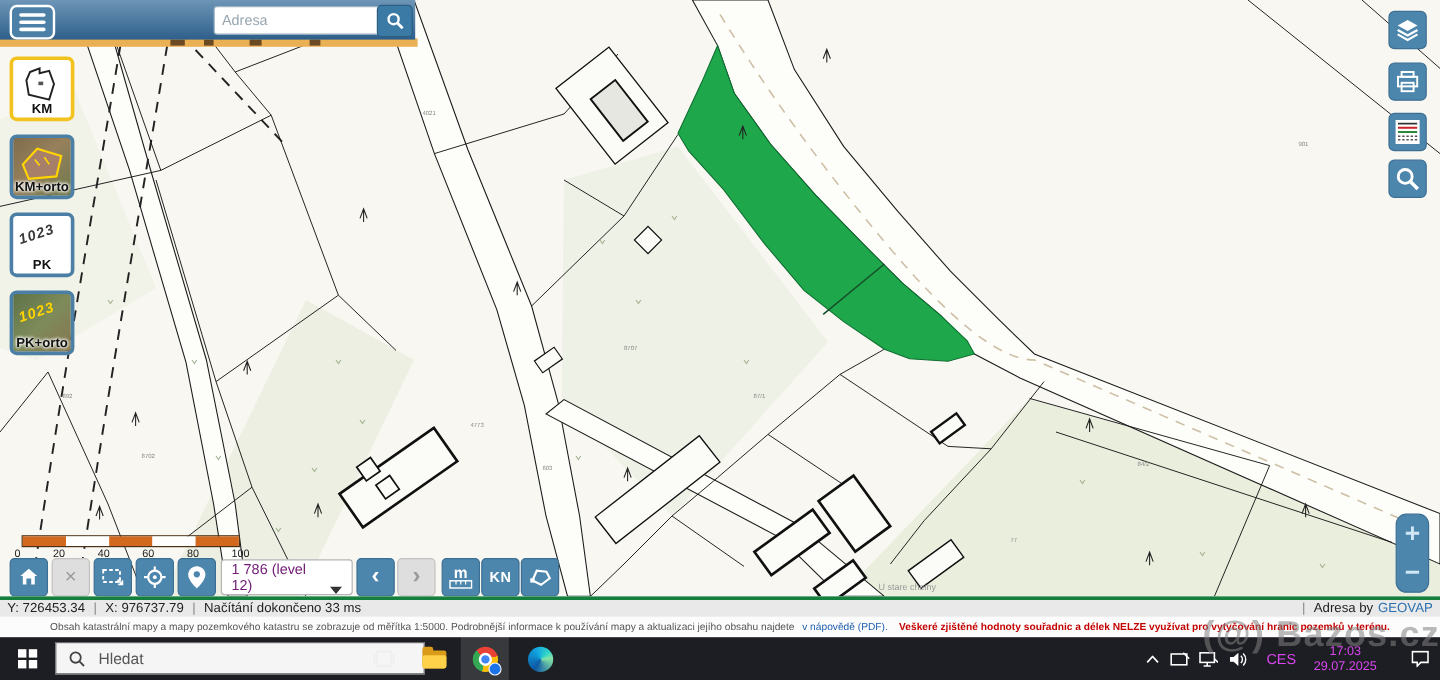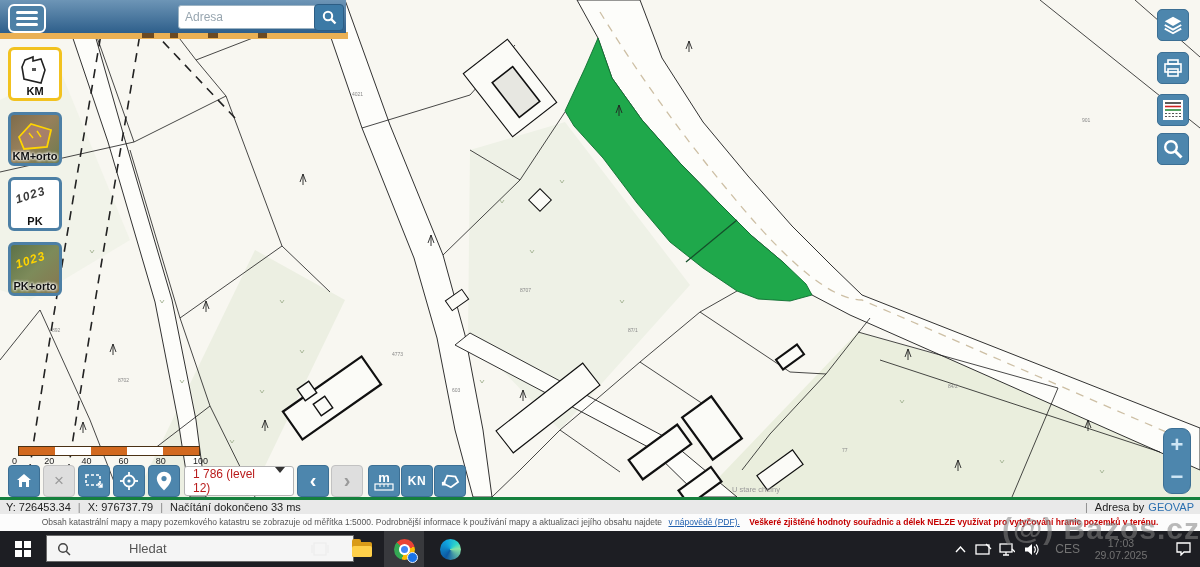--- a/index.html
+++ b/index.html
@@ -49,46 +49,46 @@
   .scalebar i:nth-child(odd){background:#d2691f;}
   .scalebar i:nth-child(even){background:#fff;}
   .scalelabels{position:absolute;left:12px;top:456px;width:196px;display:flex;
                justify-content:space-between;font-size:9px;color:#222;z-index:20;}
   
   .bbtn{position:absolute;top:465px;width:32px;height:32px;border-radius:4px;background:#4d86ad;
         border:1px solid #3c6f94;display:flex;align-items:center;justify-content:center;
         color:#fff;cursor:pointer;z-index:20;box-sizing:border-box;}
   .bbtn.disabled{background:#dedede;border-color:#c2c2c2;color:#9a9a9a;cursor:default;}
   .level-select{position:absolute;left:184px;top:466px;width:110px;height:30px;background:#fff;
-                border:1px solid #b5b5b5;border-radius:3px;display:flex;align-items:flex-start;
-                font-size:12px;color:#b91c1c;padding:0 8px;z-index:20;cursor:pointer;box-sizing:border-box;}
+                border:1px solid #b5b5b5;border-radius:3px;display:flex;align-items:flex-end;
+                font-size:12px;color:#701a75;padding:0 8px;z-index:20;cursor:pointer;box-sizing:border-box;}
   .caret-down{margin-left:auto;width:0;height:0;border-left:5px solid transparent;
               border-right:5px solid transparent;border-top:6px solid #333;}
   .chev{font-size:20px;font-weight:bold;line-height:1;padding-bottom:3px;}
   .kn-label{font-weight:bold;font-size:12px;letter-spacing:.5px;}
   
   .statusbar{position:absolute;left:0;top:497px;width:1200px;height:17px;background:#e9e9e9;
              border-top:3px solid #15803d;font-size:11px;color:#222;display:flex;align-items:center;
              padding:0 6px;z-index:30;box-sizing:border-box;}
   .statusbar .sep{color:#888;margin:0 7px;}
   .statusbar .right{margin-left:auto;display:flex;align-items:center;}
   .geovap-link{color:#2a6fb0;text-decoration:none;margin-left:4px;cursor:pointer;}
   
   .infobar{position:absolute;left:0;top:514px;width:1200px;height:17px;background:#fcfcfc;
            font-size:8.5px;color:#555;line-height:17px;text-align:center;z-index:30;white-space:nowrap;}
-  .infobar .link{color:#1f5fae;text-decoration:underline;margin:0 4px;cursor:pointer;}
+  .infobar .link{color:#1f5fae;margin:0 4px;cursor:pointer;}
   .infobar .warn{color:#c40000;font-weight:bold;margin-left:3px;}
   
   .taskbar{position:absolute;left:0;top:531px;width:1200px;height:36px;background:#1d1e23;z-index:40;}
   .start-btn{position:absolute;left:0;top:0;width:46px;height:36px;display:flex;align-items:center;
              justify-content:center;cursor:pointer;}
   .win-logo{display:grid;grid-template-columns:7px 7px;grid-template-rows:7px 7px;gap:1.5px;}
   .win-logo i{background:#fff;}
   .tb-search{position:absolute;left:46px;top:4px;width:308px;height:27px;background:#f5f5f5;
-             border:1px solid #6a6a6a;display:flex;align-items:center;box-sizing:border-box;gap:47px;}
+             border:1px solid #6a6a6a;display:flex;align-items:center;box-sizing:border-box;}
   .tb-search input{border:none;outline:none;background:transparent;font-size:13px;color:#444;
                    width:200px;font-family:"Liberation Sans",sans-serif;}
   .tb-search input::placeholder{color:#555;}
   .tb-search svg{margin:0 9px 0 10px;}
   .tb-icon{position:absolute;top:0;width:40px;height:36px;display:flex;align-items:center;
            justify-content:center;cursor:pointer;}
   .tb-icon.active{background:rgba(255,255,255,.12);}
   .folder{position:relative;width:20px;height:15px;}
   .folder .back{position:absolute;left:0;top:0;width:20px;height:15px;background:#d99b18;border-radius:2px;}
   .folder .tab{position:absolute;left:0;top:-3px;width:9px;height:5px;background:#d99b18;border-radius:2px 2px 0 0;}
@@ -96,21 +96,21 @@
   .chrome-ball{position:relative;width:21px;height:21px;border-radius:50%;
     background:conic-gradient(from -45deg,#ea4335 0 120deg,#fbbc05 120deg 240deg,#34a853 240deg 360deg);}
   .chrome-ball::before{content:"";position:absolute;left:5px;top:5px;width:11px;height:11px;
     border-radius:50%;background:#fff;}
   .chrome-ball::after{content:"";position:absolute;left:7px;top:7px;width:7px;height:7px;
     border-radius:50%;background:#4285f4;}
   .chrome-badge{position:absolute;right:6px;bottom:4px;width:11px;height:11px;border-radius:50%;
     background:#1a73e8;border:1.5px solid #e8f0fe;box-sizing:border-box;}
   .edge-ball{width:21px;height:21px;border-radius:50%;
     background:conic-gradient(from 210deg,#0c59a4,#11a5e0 35%,#30d5c8 55%,#86e3a5 65%,#0c59a4);}
-  .tray{position:absolute;right:0;top:0;height:36px;display:flex;align-items:center;color:#737373;}
+  .tray{position:absolute;right:0;top:0;height:36px;display:flex;align-items:center;color:#d946ef;}
   .tray .titem{display:flex;align-items:center;justify-content:center;cursor:pointer;}
   .tray-lang{font-size:12px;margin:0 10px;}
   .clock{width:62px;text-align:center;font-size:10.5px;line-height:12px;margin-right:14px;cursor:pointer;}
   .watermark{position:absolute;left:1002px;top:512px;font-size:30px;font-weight:bold;
              color:rgba(130,130,130,.55);letter-spacing:1px;z-index:60;pointer-events:none;white-space:nowrap;}
 </style>
 </head>
 <body>
 
 <div class="stage">

